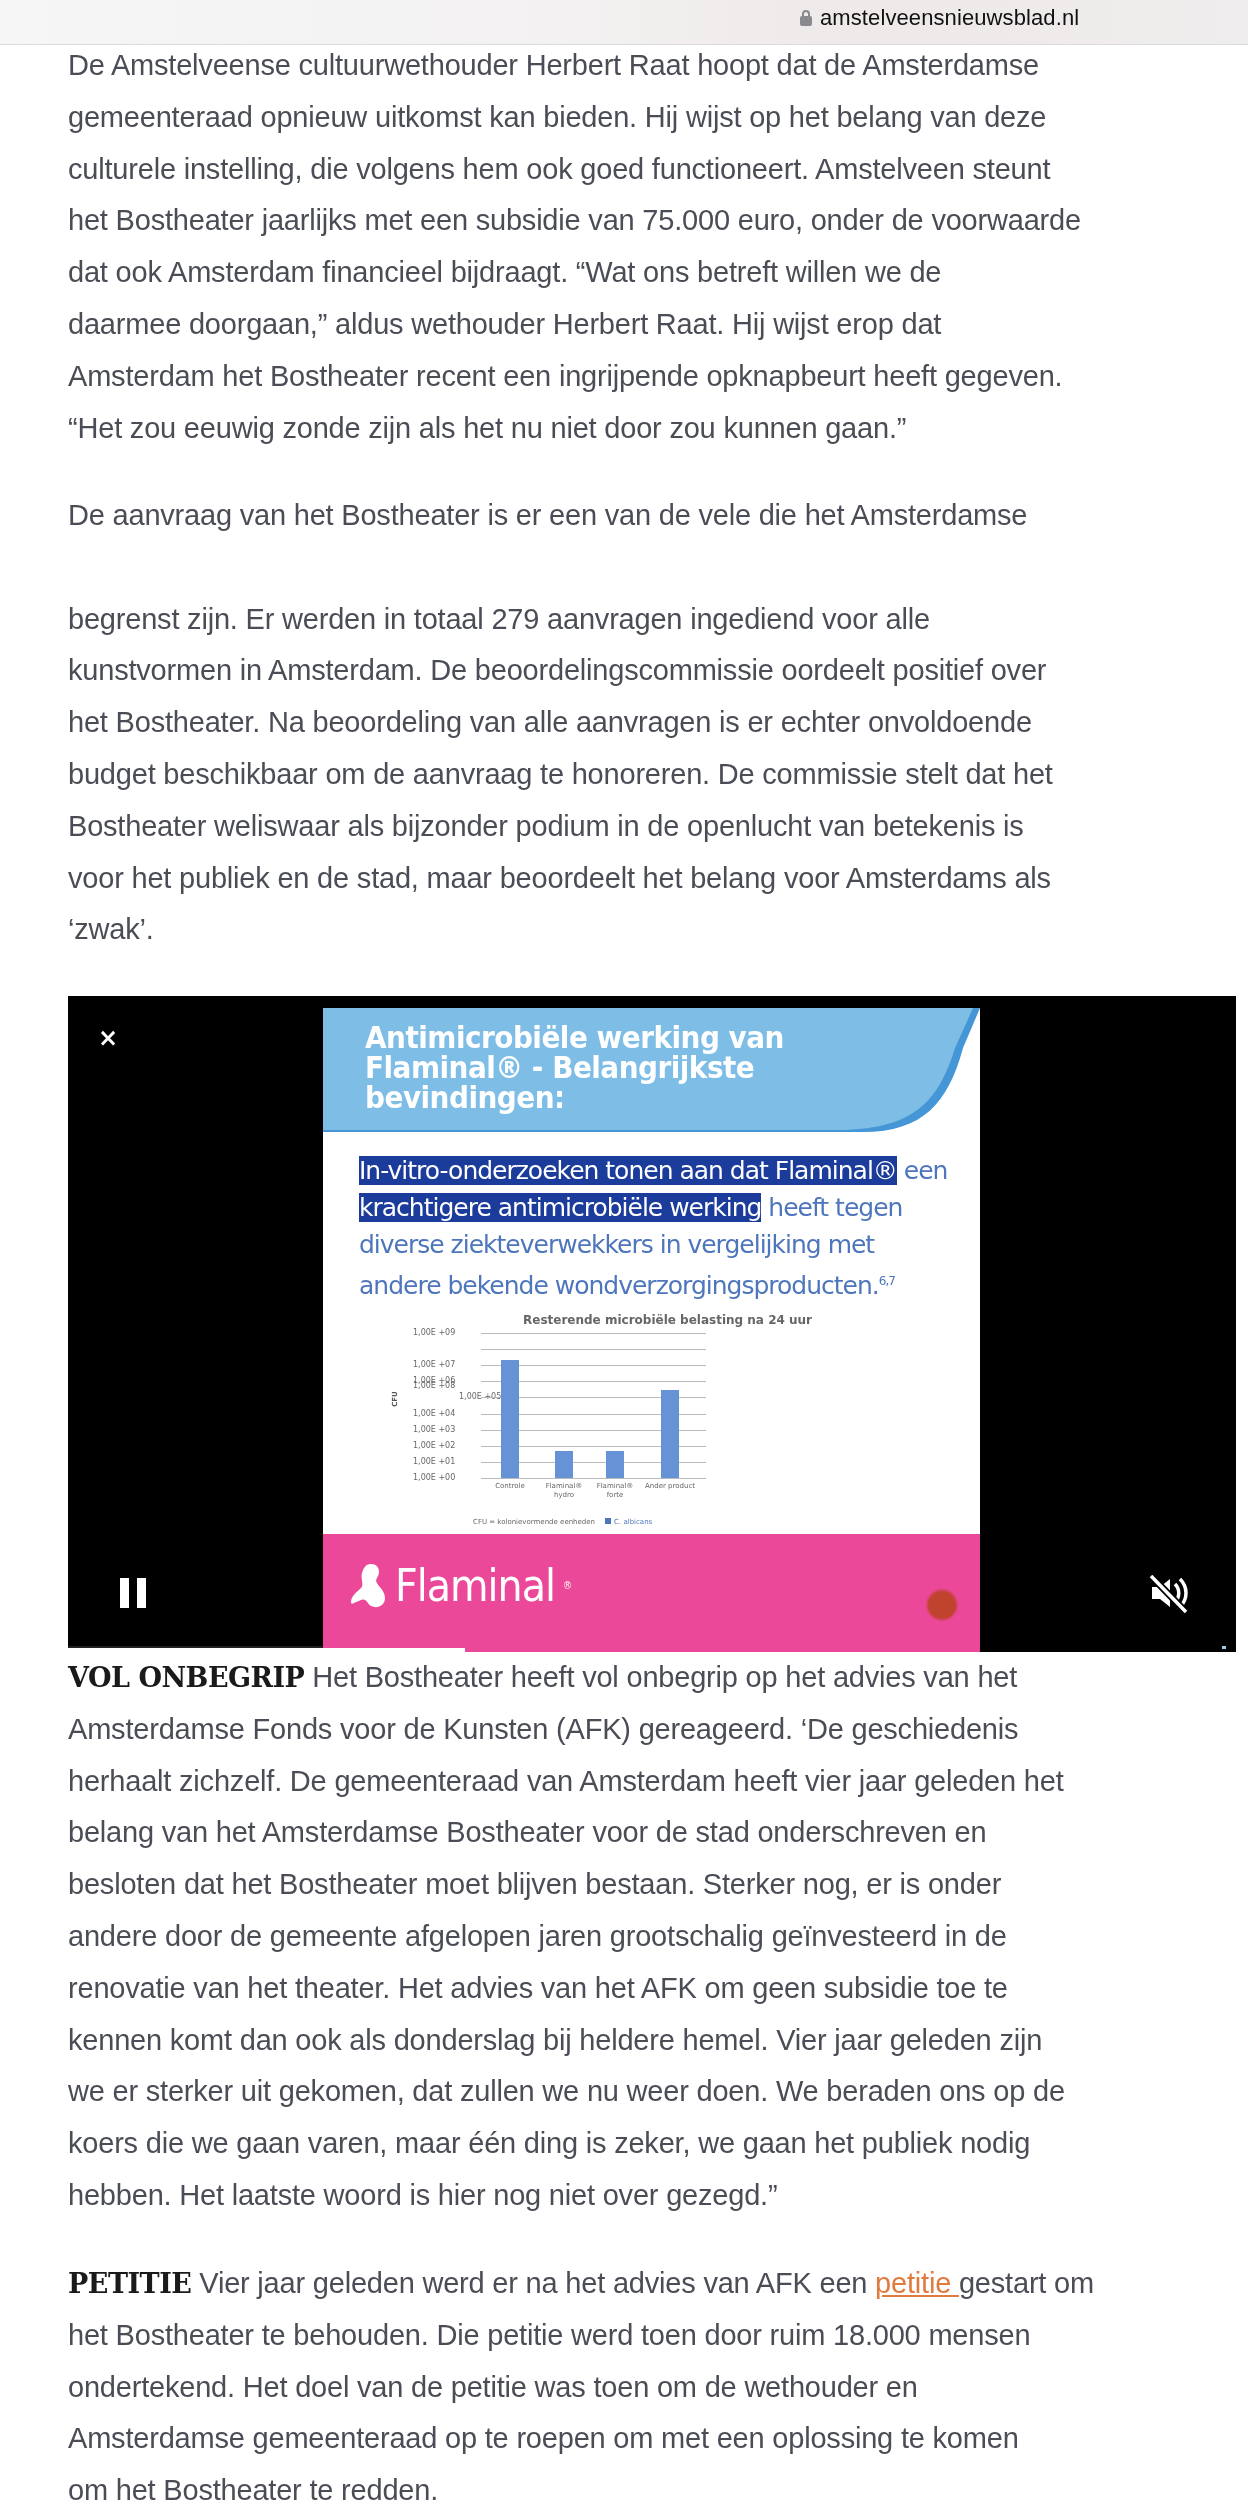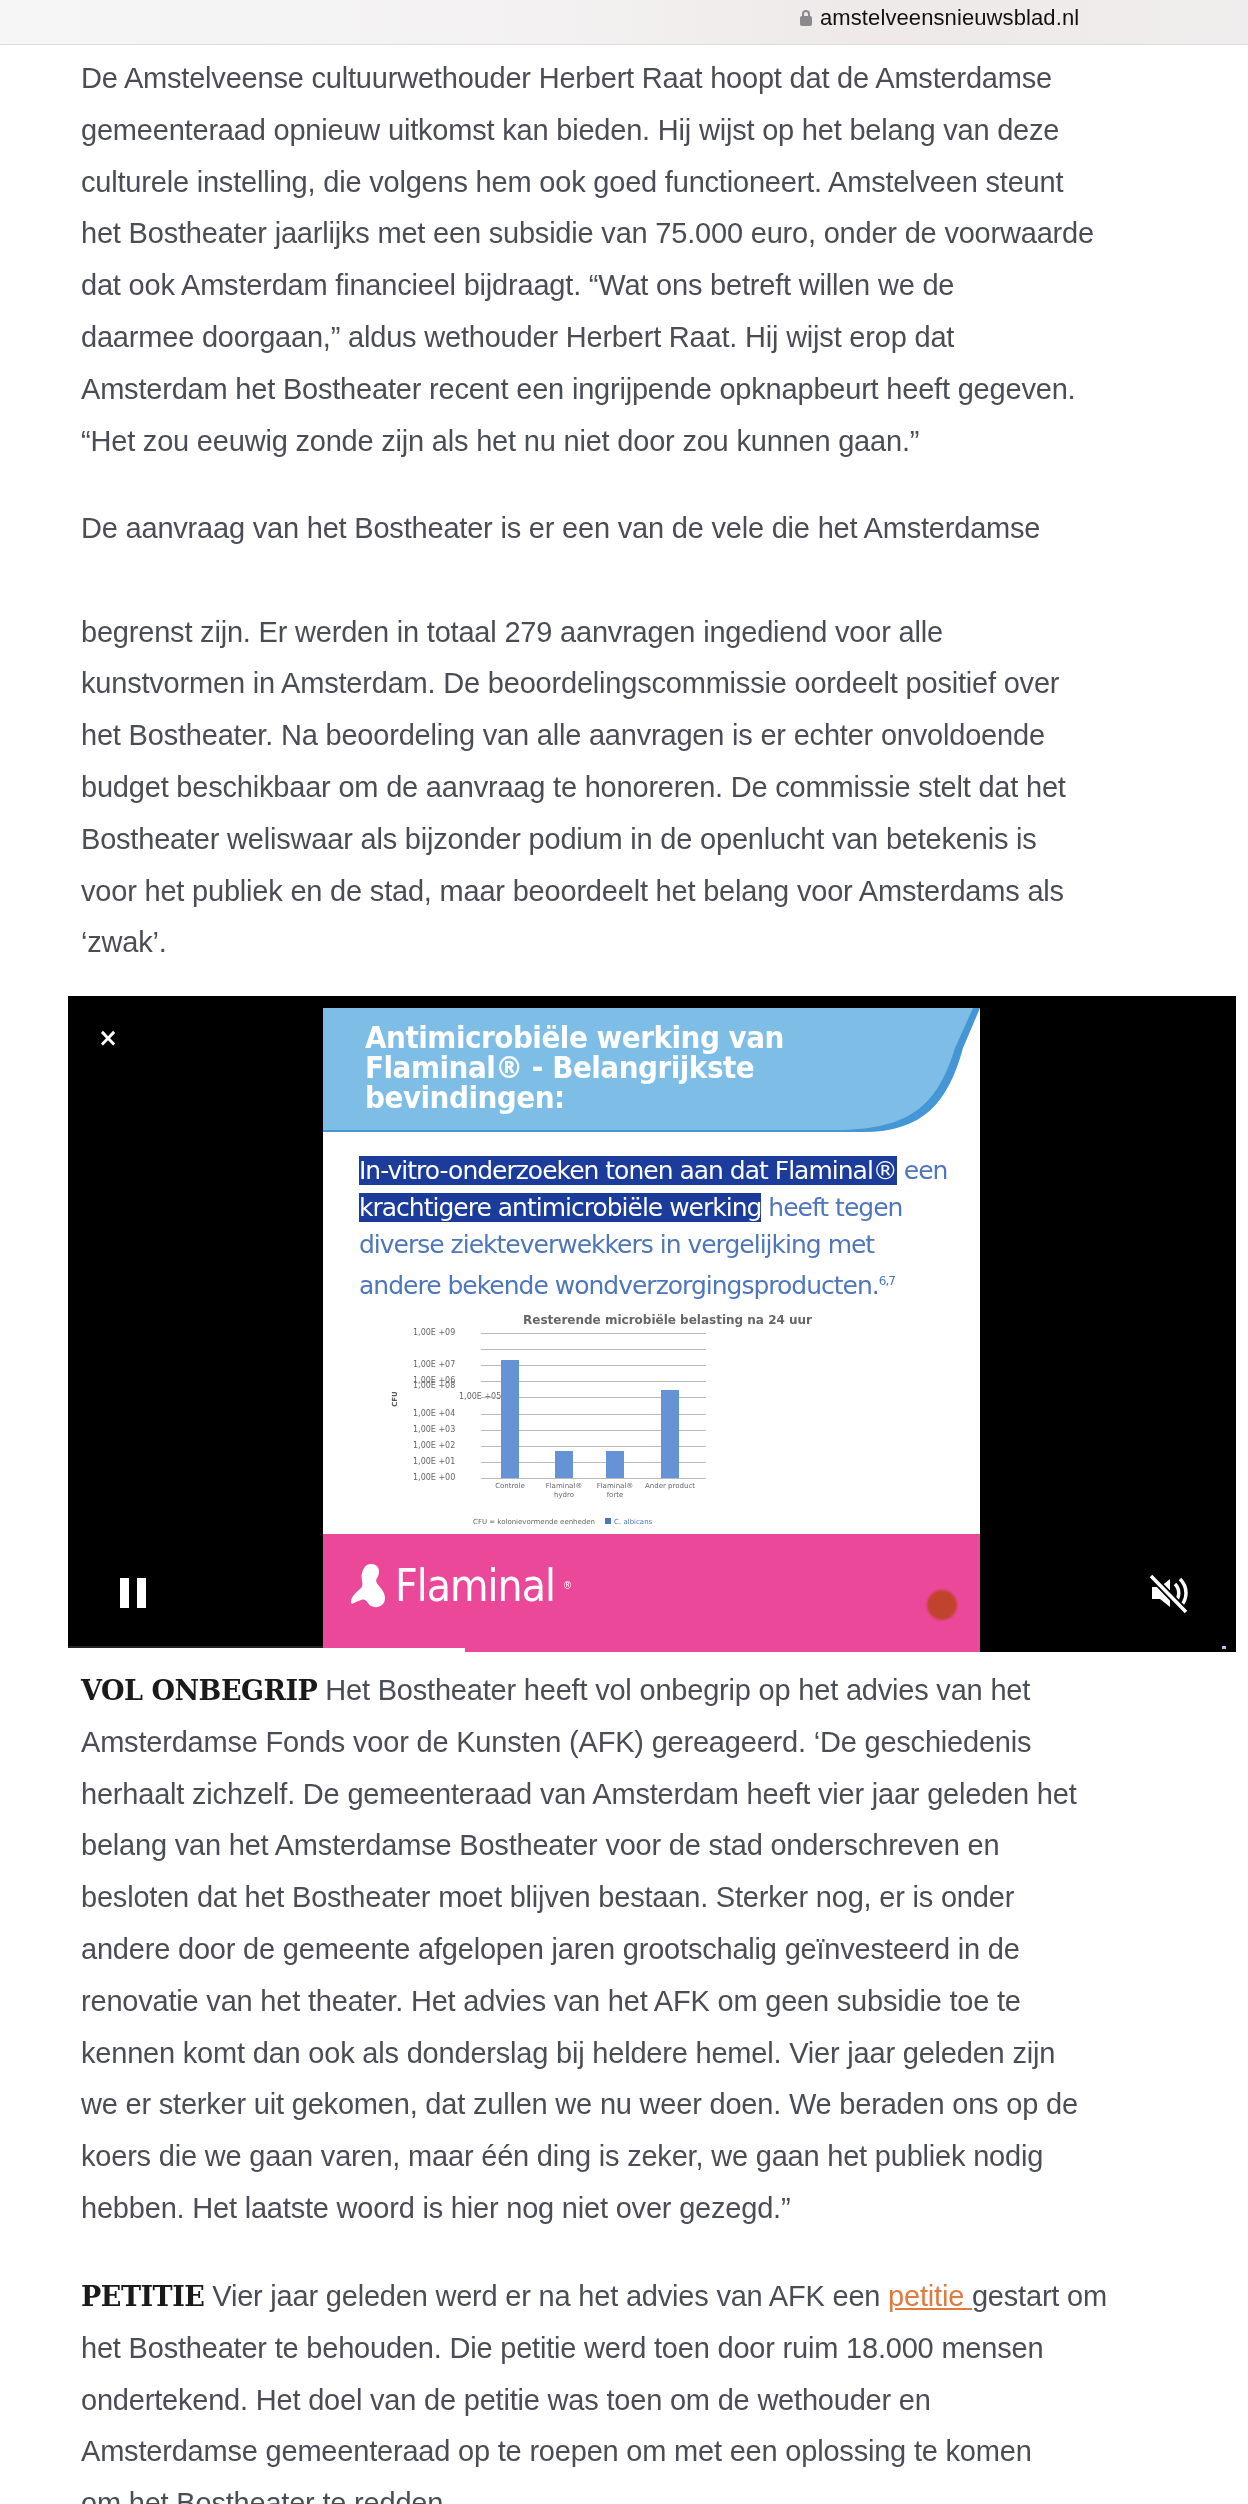--- a/index.html
+++ b/index.html
@@ -16,21 +16,21 @@
     position:absolute; left:800px; top:3px; height:30px; display:flex; align-items:center; gap:8px;
   }
   .lock { width:12px; height:16px; position:relative; }
   .lock .shackle { position:absolute; left:2px; top:0; width:8px; height:8px; border:2px solid #8a8a8e; border-bottom:none; border-radius:5px 5px 0 0; box-sizing:border-box; }
   .lock .body { position:absolute; left:0; top:6px; width:12px; height:10px; background:#8a8a8e; border-radius:2px; }
   .url-text { font-family:"Liberation Sans", sans-serif; font-size:22px; color:#111; letter-spacing:0.1px; }
 
   .article { position:absolute; left:68px; width:1172px; }
   .para {
     font-family:"Liberation Sans", sans-serif; font-size:29px; line-height:51.8px;
-    color:#4a4d55; margin:13px; letter-spacing:-0.2px;
+    color:#4a4d55; margin:0; letter-spacing:-0.2px;
   }
   .lead { font-family:"DejaVu Serif", serif; font-weight:bold; color:#1a1a1a; font-size:27px; letter-spacing:-0.5px; }
   .link { color:#e07a3f; text-decoration:underline; text-decoration-color:#e07a3f; }
 
   
   .video {
     position:absolute; left:68px; top:996px; width:1168px; height:656px; background:#000;
   }
   .close-x { position:absolute; left:30px; top:28px; color:#fff; font-family:"DejaVu Sans", sans-serif; font-size:24px; font-weight:bold; }
   .slide { position:absolute; left:255px; top:12px; width:657px; height:538px; background:#fff; overflow:hidden; }

